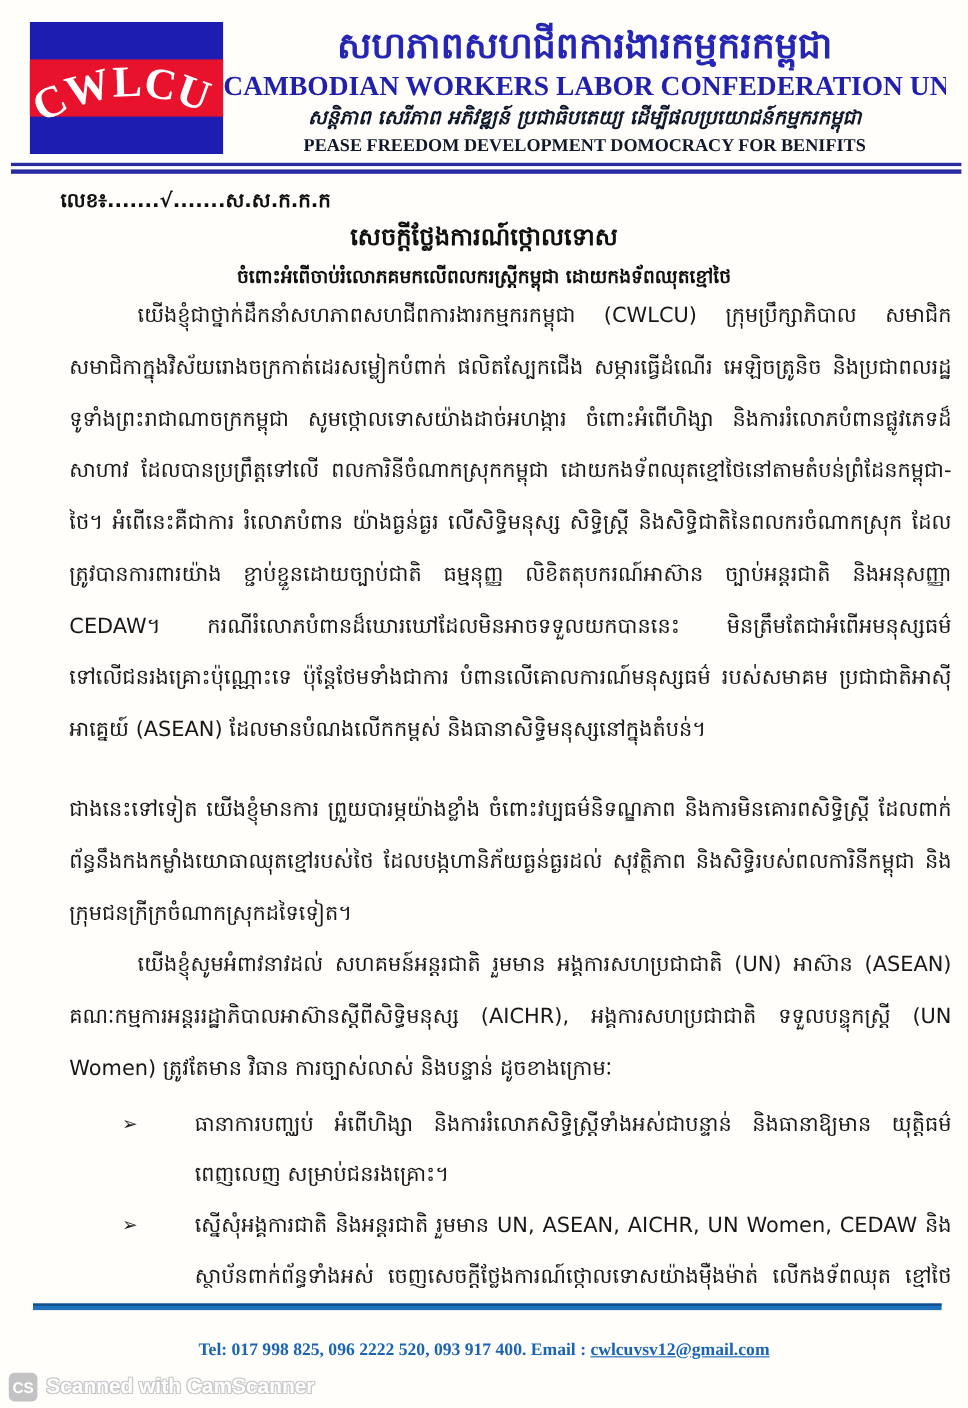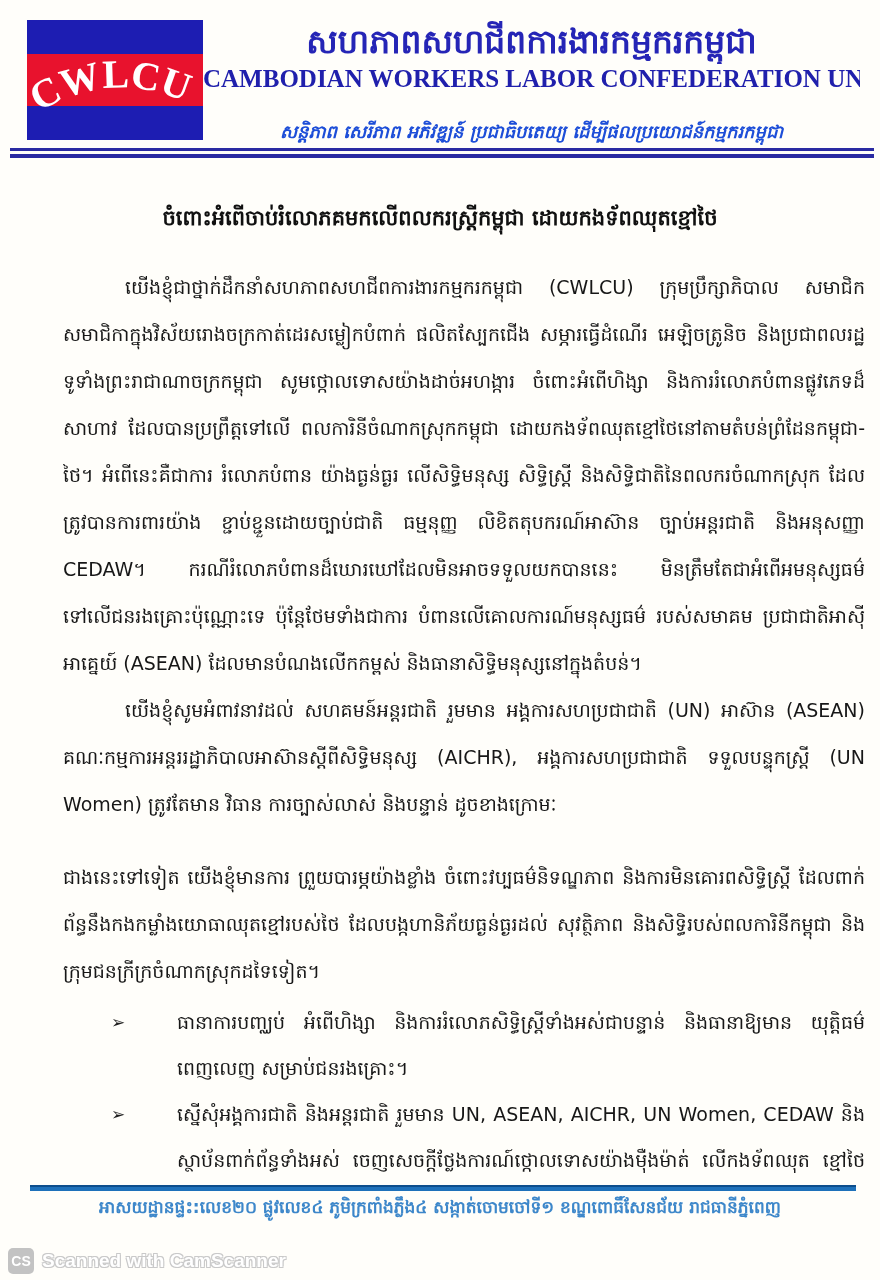--- a/index.html
+++ b/index.html
@@ -15,42 +15,42 @@
   .header-text { flex:1; text-align:center; overflow:hidden; }
   .org-kh {
     font-size:33px; font-weight:bold; color:#2525b6; line-height:44px;
     white-space:nowrap; overflow:hidden;
   }
   .org-en {
     font-family:"Liberation Serif", serif; font-weight:bold;
     font-size:25px; color:#2020ac; line-height:30px; white-space:nowrap; overflow:hidden;
   }
   .motto-kh {
-    font-size:18px; font-weight:bold; font-style:italic; color:#1d4ed8;
-    line-height:27px; white-space:nowrap; overflow:hidden;margin-top:24px;
+    font-size:18px; font-weight:bold; font-style:italic; color:#0f172a;
+    line-height:27px; white-space:nowrap; overflow:hidden;
   }
   .motto-en {
     font-family:"Liberation Serif", serif; font-weight:bold;
     font-size:16.5px; color:#0f172a; line-height:22px; white-space:nowrap; overflow:hidden;
   }
   .rule-double {
     position:absolute; top:148px; left:10px; width:864px; height:10px;
     border-top:3px solid #2a2aa2; border-bottom:4px solid #2a2aa2;
   }
   
   .ref-line {
     position:absolute; top:170px; left:55px; font-size:18px; font-weight:bold;
     color:#101010; white-space:nowrap;
   }
   .doc-title {
     position:absolute; top:200px; left:40px; width:800px; text-align:center;
     font-weight:bold; color:#101010;
   }
   .doc-title .t1 { font-size:22px; line-height:34px; white-space:nowrap; overflow:hidden; }
-  .doc-title .t2 { font-size:21px; line-height:36px; white-space:nowrap; overflow:hidden; }
+  .doc-title .t2 { font-size:17px; line-height:36px; white-space:nowrap; overflow:hidden; }
   
   .body-text {
     position:absolute; top:264px; left:63px; width:802px; height:916px;
     font-size:19px; line-height:47px; text-align:justify; overflow:hidden;
     color:#171717;
   }
   .para { margin:0; }
   .indent { text-indent:62px; }
   .gap-before { margin-top:26px; }
   .bullets { margin-top:4px; padding-left:48px; }
@@ -107,44 +107,48 @@
     <div class="header-text">
       <div class="org-kh">សហភាពសហជីពការងារកម្មករកម្ពុជា</div>
       <div class="org-en">CAMBODIAN WORKERS LABOR CONFEDERATION UNION</div>
       <div class="motto-kh">សន្តិភាព សេរីភាព អភិវឌ្ឍន៍ ប្រជាធិបតេយ្យ ដើម្បីផលប្រយោជន៍កម្មករកម្ពុជា</div>
       <div class="motto-en">PEASE FREEDOM DEVELOPMENT DOMOCRACY FOR BENIFITS</div>
     </div>
   </div>
 
   <div class="rule-double"></div>
 
+  <div class="ref-line">លេខ៖.......√.......ស.ស.ក.ក.ក</div>
 
   <div class="doc-title">
+    <div class="t1">សេចក្តីថ្លែងការណ៍ថ្កោលទោស</div>
     <div class="t2">ចំពោះអំពើចាប់រំលោភគមកលើពលករស្ត្រីកម្ពុជា ដោយកងទ័ពឈុតខ្មៅថៃ</div>
   </div>
 
   <div class="body-text">
     <p class="para indent">យើងខ្ញុំជាថ្នាក់ដឹកនាំសហភាពសហជីពការងារកម្មករកម្ពុជា (CWLCU) ក្រុមប្រឹក្សាភិបាល សមាជិក សមាជិកាក្នុងវិស័យរោងចក្រកាត់ដេរសម្លៀកបំពាក់ ផលិតស្បែកជើង សម្ភារធ្វើដំណើរ អេឡិចត្រូនិច និងប្រជាពលរដ្ឋ ទូទាំងព្រះរាជាណាចក្រកម្ពុជា សូមថ្កោលទោសយ៉ាងដាច់អហង្ការ ចំពោះអំពើហិង្សា និងការរំលោភបំពានផ្លូវភេទដ៏សាហាវ ដែលបានប្រព្រឹត្តទៅលើ ពលការិនីចំណាកស្រុកកម្ពុជា ដោយកងទ័ពឈុតខ្មៅថៃនៅតាមតំបន់ព្រំដែនកម្ពុជា-ថៃ។ អំពើនេះគឺជាការ រំលោភបំពាន យ៉ាងធ្ងន់ធ្ងរ លើសិទ្ធិមនុស្ស សិទ្ធិស្ត្រី និងសិទ្ធិជាតិនៃពលករចំណាកស្រុក ដែលត្រូវបានការពារយ៉ាង ខ្ជាប់ខ្ជួនដោយច្បាប់ជាតិ ធម្មនុញ្ញ លិខិតតុបករណ៍អាស៊ាន ច្បាប់អន្តរជាតិ និងអនុសញ្ញា CEDAW។ ករណីរំលោភបំពានដ៏ឃោរឃៅដែលមិនអាចទទួលយកបាននេះ មិនត្រឹមតែជាអំពើអមនុស្សធម៌ទៅលើជនរងគ្រោះប៉ុណ្ណោះទេ ប៉ុន្តែថែមទាំងជាការ បំពានលើគោលការណ៍មនុស្សធម៌ របស់សមាគម ប្រជាជាតិអាស៊ីអាគ្នេយ៍ (ASEAN) ដែលមានបំណងលើកកម្ពស់ និងធានាសិទ្ធិមនុស្សនៅក្នុងតំបន់។</p>
+    <p class="para gap-before">ជាងនេះទៅទៀត យើងខ្ញុំមានការ ព្រួយបារម្ភយ៉ាងខ្លាំង ចំពោះវប្បធម៌និទណ្ឌភាព និងការមិនគោរពសិទ្ធិស្ត្រី ដែលពាក់ព័ន្ធនឹងកងកម្លាំងយោធាឈុតខ្មៅរបស់ថៃ ដែលបង្កហានិភ័យធ្ងន់ធ្ងរដល់ សុវត្ថិភាព និងសិទ្ធិរបស់ពលការិនីកម្ពុជា និងក្រុមជនក្រីក្រចំណាកស្រុកដទៃទៀត។</p>
     <p class="para indent">យើងខ្ញុំសូមអំពាវនាវដល់ សហគមន៍អន្តរជាតិ រួមមាន អង្គការសហប្រជាជាតិ (UN) អាស៊ាន (ASEAN) គណៈកម្មការអន្តររដ្ឋាភិបាលអាស៊ានស្តីពីសិទ្ធិមនុស្ស (AICHR), អង្គការសហប្រជាជាតិ ទទួលបន្ទុកស្ត្រី (UN Women) ត្រូវតែមាន វិធាន ការច្បាស់លាស់ និងបន្ទាន់ ដូចខាងក្រោមៈ</p>
-    <p class="para gap-before">ជាងនេះទៅទៀត យើងខ្ញុំមានការ ព្រួយបារម្ភយ៉ាងខ្លាំង ចំពោះវប្បធម៌និទណ្ឌភាព និងការមិនគោរពសិទ្ធិស្ត្រី ដែលពាក់ព័ន្ធនឹងកងកម្លាំងយោធាឈុតខ្មៅរបស់ថៃ ដែលបង្កហានិភ័យធ្ងន់ធ្ងរដល់ សុវត្ថិភាព និងសិទ្ធិរបស់ពលការិនីកម្ពុជា និងក្រុមជនក្រីក្រចំណាកស្រុកដទៃទៀត។</p>
 
     <div class="bullets">
       <div class="bullet">
         <span class="marker">➢</span>
         <span class="btext">ធានាការបញ្ឈប់ អំពើហិង្សា និងការរំលោភសិទ្ធិស្ត្រីទាំងអស់ជាបន្ទាន់ និងធានាឱ្យមាន យុត្តិធម៌ពេញលេញ សម្រាប់ជនរងគ្រោះ។</span>
       </div>
       <div class="bullet">
         <span class="marker">➢</span>
         <span class="btext">ស្នើសុំអង្គការជាតិ និងអន្តរជាតិ រួមមាន UN, ASEAN, AICHR, UN Women, CEDAW និង ស្ថាប័នពាក់ព័ន្ធទាំងអស់ ចេញសេចក្តីថ្លែងការណ៍ថ្កោលទោសយ៉ាងម៉ឺងម៉ាត់ លើកងទ័ពឈុត ខ្មៅថៃ និងចាប់ផ្តើមស៊ើបអង្កេតឯករាជ្យ ដើម្បីធានាការទទួលខុសត្រូវតាមផ្លូវច្បាប់ និងជំរុញ ឱ្យរាជរដ្ឋាភិបាលថៃអនុវត្តវិធានការឆ្លើយតបបន្ទាន់។</span>
       </div>
 
     </div>
   </div>
 
   <div class="rule-footer"></div>
-  <div class="footer-address">អាសយដ្ឋានផ្ទះ:លេខ២០   ផ្លូវលេខ៤ ភូមិក្រពាំងភ្លឹង៤ សង្កាត់ចោមចៅទី១ ខណ្ឌពោធិ៍សែនជ័យ រាជធានីភ្នំពេញ</div>
+  <div class="footer-tel">
+    <span>Tel: 017 998 825, 096 2222 520, 093 917 400. Email : </span><span class="email">cwlcuvsv12@gmail.com</span>
+  </div>
 
   <div class="watermark">
     <div class="cs-badge">CS</div>
     <div class="cs-text">Scanned with CamScanner</div>
   </div>
 
 </div>
 
 </body></html>

